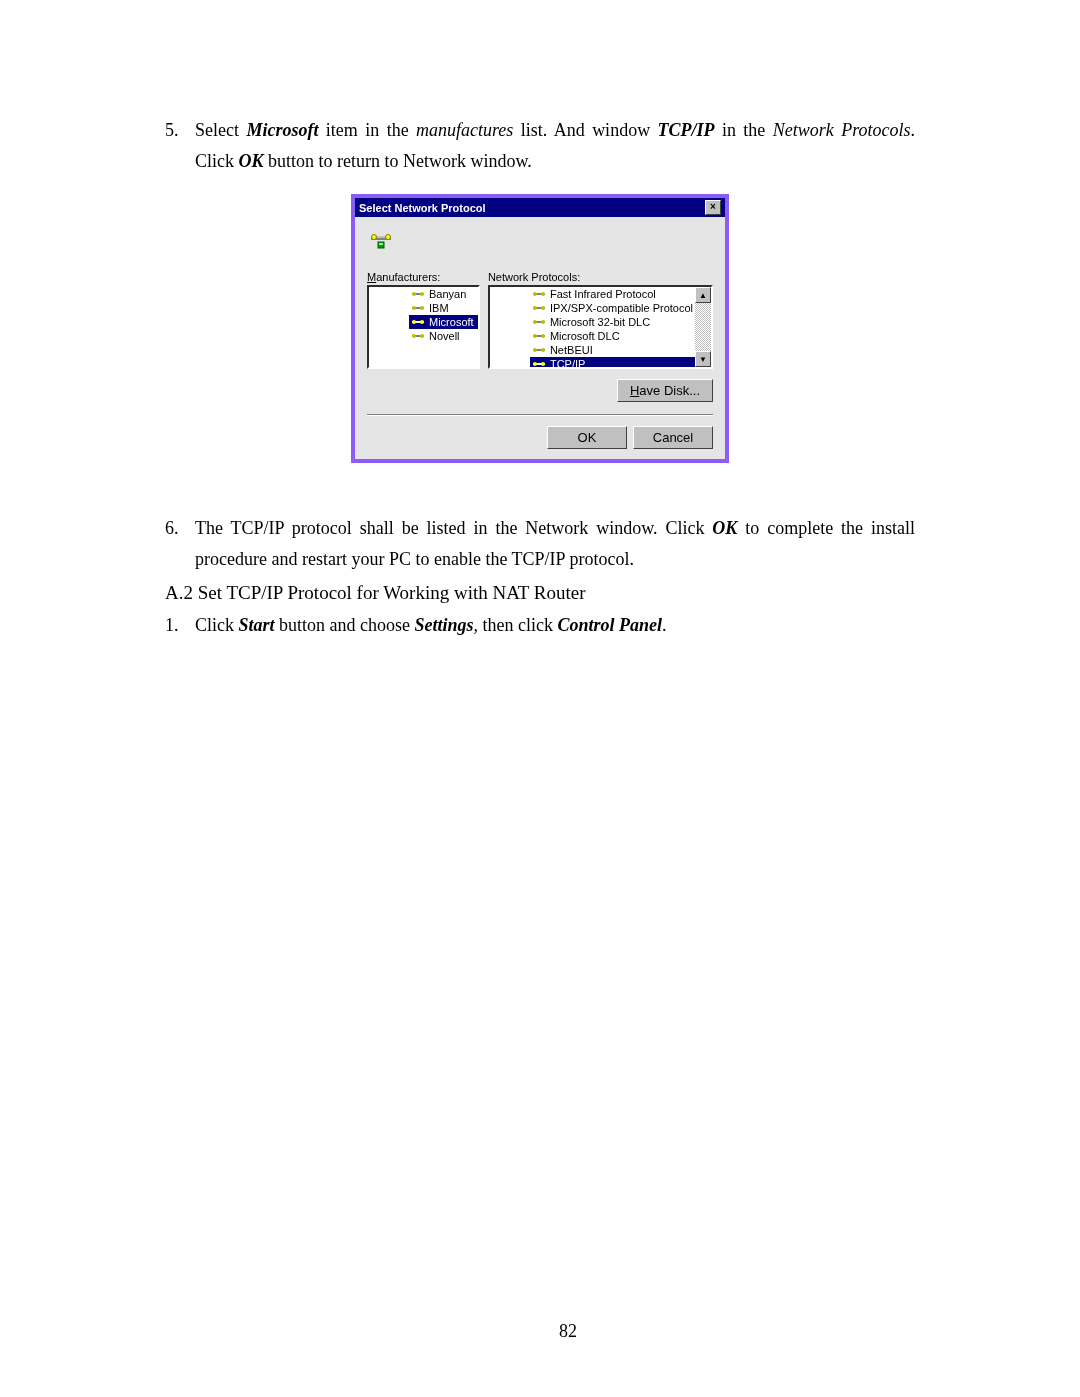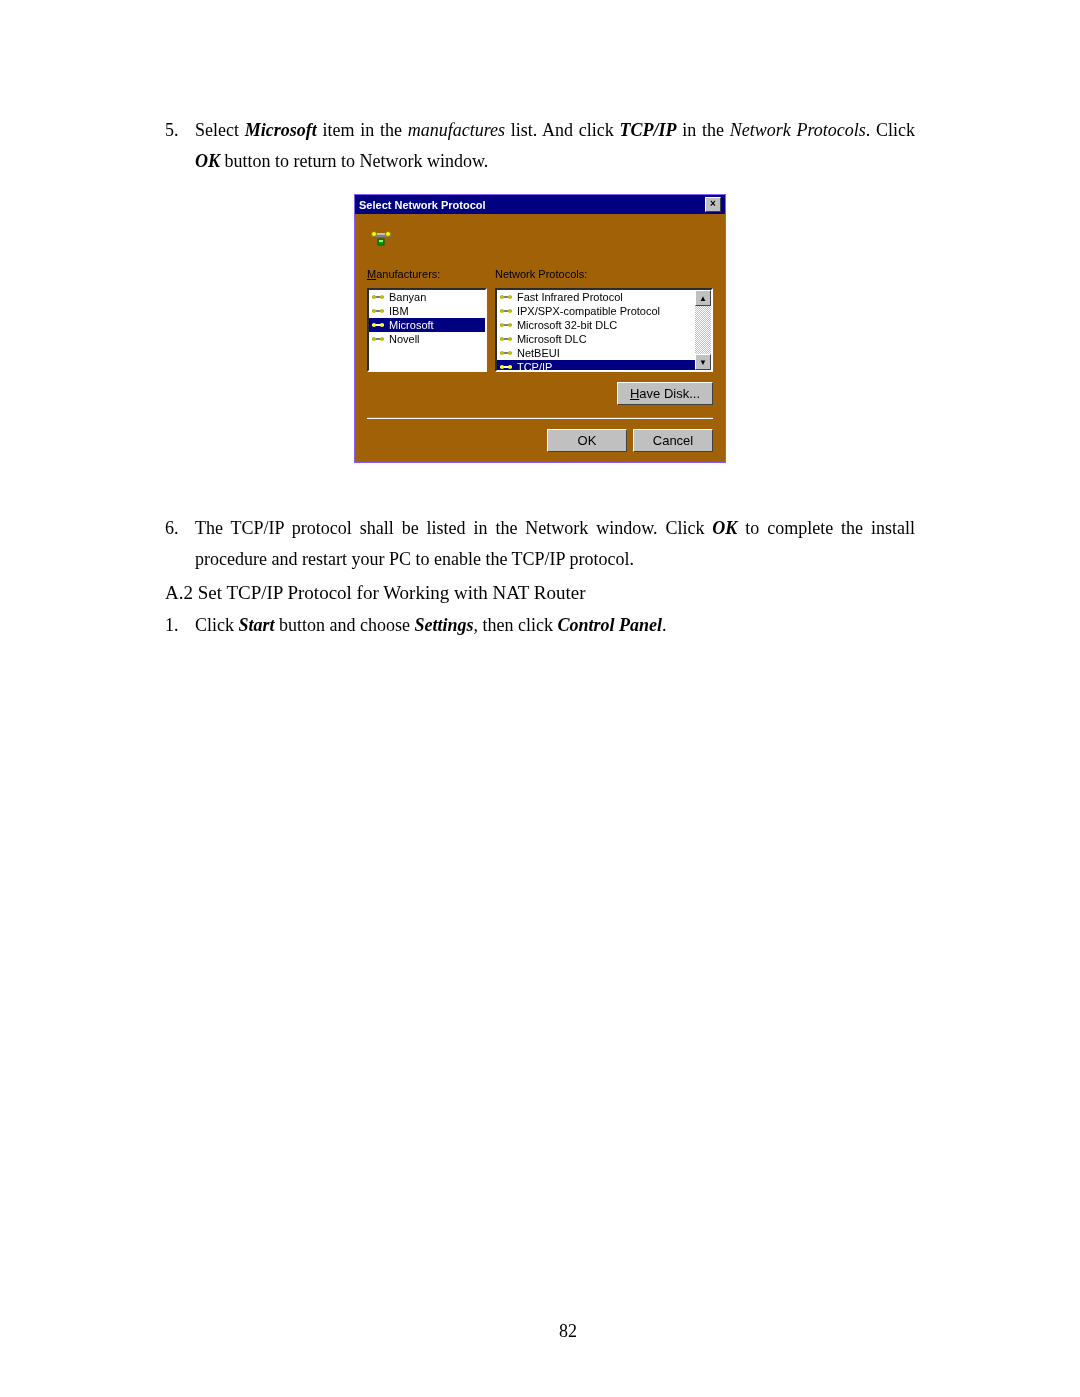--- a/index.html
+++ b/index.html
@@ -40,22 +40,22 @@
 .heading {
   font-size: 19px;
   font-weight: normal;
   margin-top: 6px;
   margin-bottom: 6px;
 }
 
 .screenshot {
   width: 370px;
   margin: 18px auto 50px auto;
-  border: 1px solid #8b5cf6;
-  background: #a16207;
+  border: 4px solid #8b5cf6;
+  background: #e5e5e5;
   font-family: "MS Sans Serif", Tahoma, sans-serif;
   font-size: 11px;
   color: #000;
 }
 .titlebar {
   background: #000080;
   color: #fff;
   font-weight: bold;
   font-size: 11px;
   padding: 2px 4px;
@@ -98,35 +98,36 @@
 }
 .lists {
   display: flex;
   gap: 8px;
 }
 .col {
   flex: 1;
 }
 .col-label {
   font-size: 11px;
-  margin-bottom: 8px;
+  margin-bottom: 2px;
 }
 .underline-first::first-letter { text-decoration: underline; }
 .listbox {
   background: #fff;
   border: 2px inset #fff;
   border-top-color: #808080;
   border-left-color: #808080;
   border-right-color: #fff;
   border-bottom-color: #fff;
   height: 84px;
   font-size: 11px;
   overflow: hidden;
   position: relative;
   box-sizing: border-box;
+  padding-left: 40px;
 }
 .listbox.has-scroll { padding-right: 16px; }
 .scrollbar {
   position: absolute;
   right: 0; top: 0; bottom: 0;
   width: 16px;
   background: #c0c0c0;
   display: flex;
   flex-direction: column;
 }
@@ -192,21 +193,21 @@
 }
 </style>
 </head>
 <body>
 
 <div class="page">
 
   <div class="step">
     <div class="step-num">5.</div>
     <div class="step-body justify">
-      <span>Select </span><span class="bolditalic">Microsoft</span><span> item in the </span><span class="italic">manufactures</span><span> list. And click </span><span class="bolditalic">TCP/IP</span><span> in the </span><span class="italic">Network Protocols</span><span>. Click </span><span class="bolditalic">OK</span><span> button to return to Network window.</span>
+      <span>Select </span><span class="bolditalic">Microsoft</span><span> item in the </span><span class="italic">manufactures</span><span> list. And window </span><span class="bolditalic">TCP/IP</span><span> in the </span><span class="italic">Network Protocols</span><span>. Click </span><span class="bolditalic">OK</span><span> button to return to Network window.</span>
     </div>
   </div>
 
   <div class="screenshot">
     <div class="titlebar">
       <span>Select Network Protocol</span>
       <div class="close-btn">
         <span>×</span>
       </div>
     </div>

